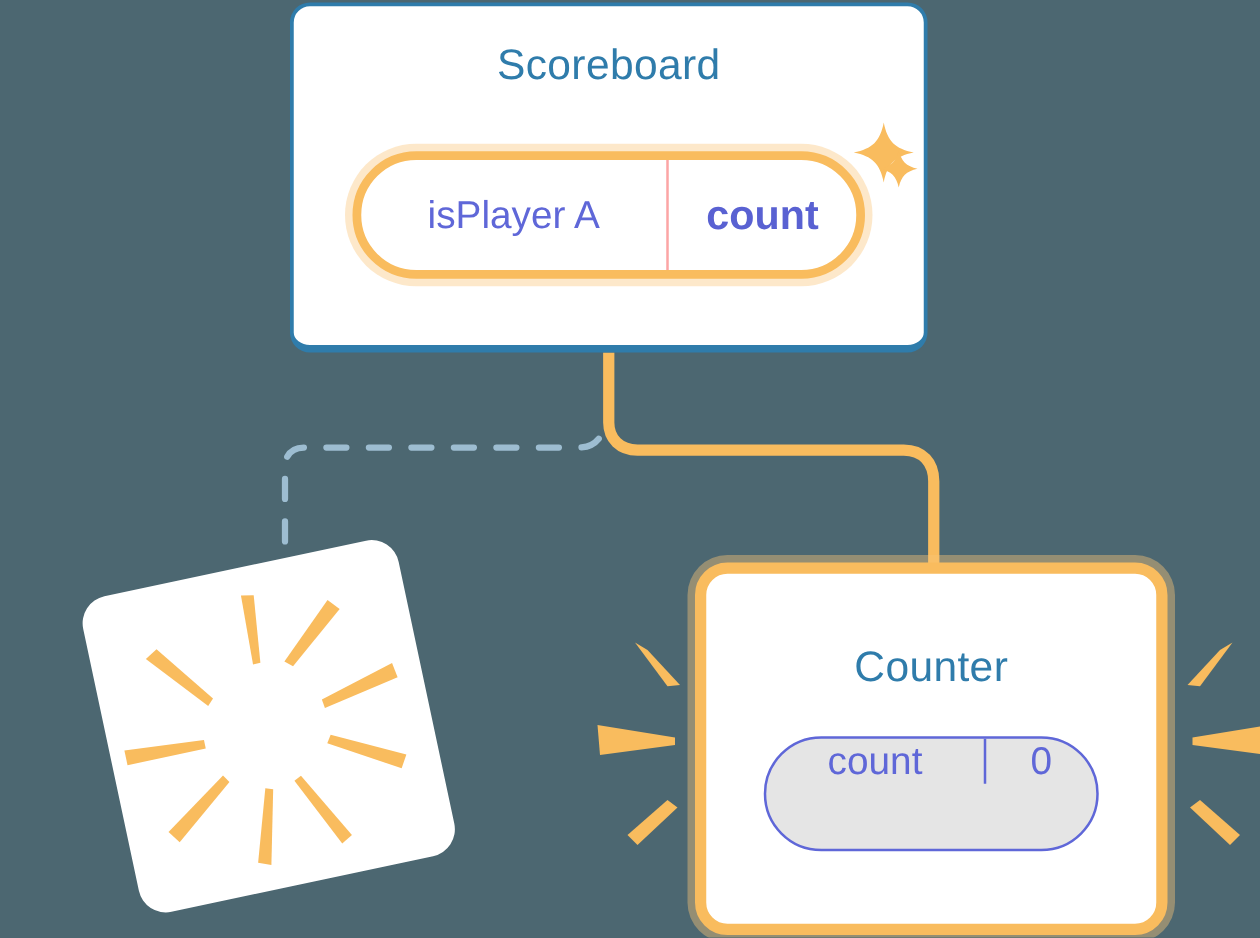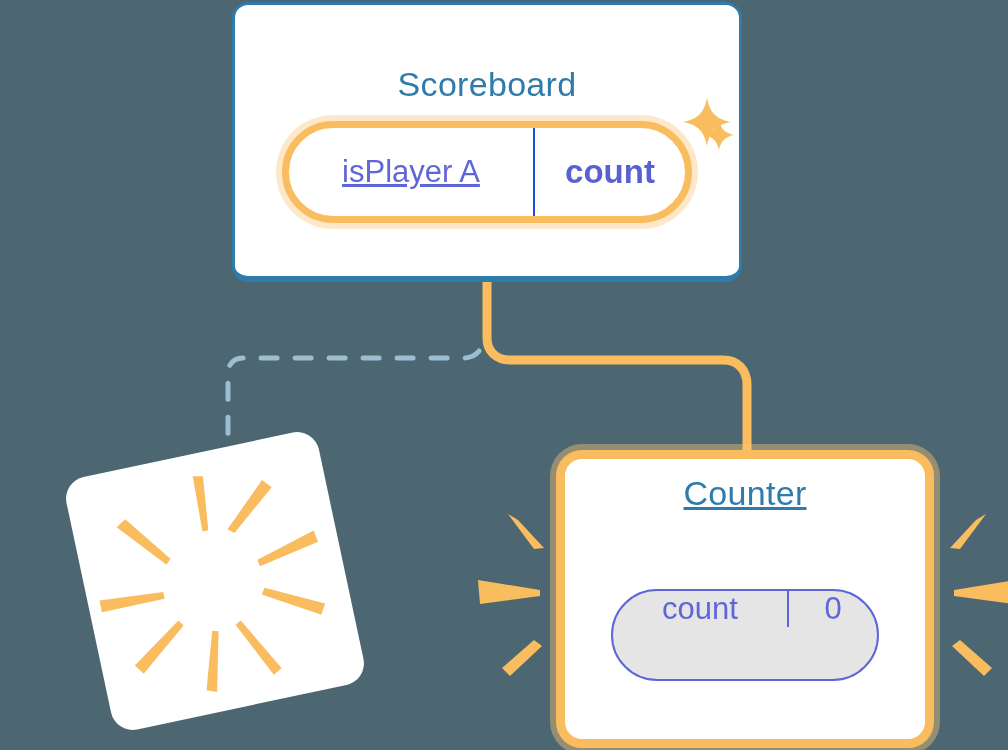--- a/index.html
+++ b/index.html
@@ -43,21 +43,21 @@
     box-sizing: border-box;
     z-index: 3;
   }
   .card-title {
     text-align: center;
     color: #2f7cab;
     font-size: 34px;
     letter-spacing: 0.3px;
     margin-top: 46px;
   }
-  #scoreboard-card .card-title { margin-top: 60px; }
+  #scoreboard-card .card-title { margin-top: 28px; }
 
   
   #scoreboard-pill {
     position: absolute;
     left: 12px;
     top: 116px;
     width: 410px;
     height: 102px;
     border: 7px solid #f9b košt;
   }
@@ -72,23 +72,22 @@
     display: flex;
     align-items: stretch;
   }
   #scoreboard-pill .pill-key {
     flex: 0 0 246px;
     display: flex;
     align-items: center;
     justify-content: center;
     color: #5f67d8;
     font-size: 31px;
-    border-right: 2px solid #1d4ed8;
-    box-sizing: border-box;
-    text-decoration: underline;
+    border-right: 2px solid #fca5a5;
+    box-sizing: border-box;
   }
   #scoreboard-pill .pill-val {
     flex: 1 1 auto;
     display: flex;
     align-items: center;
     justify-content: center;
     color: #5961d2;
     font-size: 33px;
     font-weight: bold;
   }
@@ -107,23 +106,22 @@
     width: 378px;
     height: 298px;
     background: #ffffff;
     border: 9px solid #f9bc5e;
     border-radius: 26px;
     box-sizing: border-box;
     z-index: 3;
     box-shadow: 0 0 0 6px rgba(250, 197, 120, 0.42);
   }
   #counter-card .card-title {
-    margin-top: 15px;
+    margin-top: 56px;
     font-size: 34px;
-    text-decoration: underline;
   }
   #counter-pill {
     position: absolute;
     left: 50%;
     transform: translateX(-50%);
     top: 130px;
     width: 268px;
     height: 92px;
     background: #e5e5e5;
     border: 2px solid #5f67d8;

